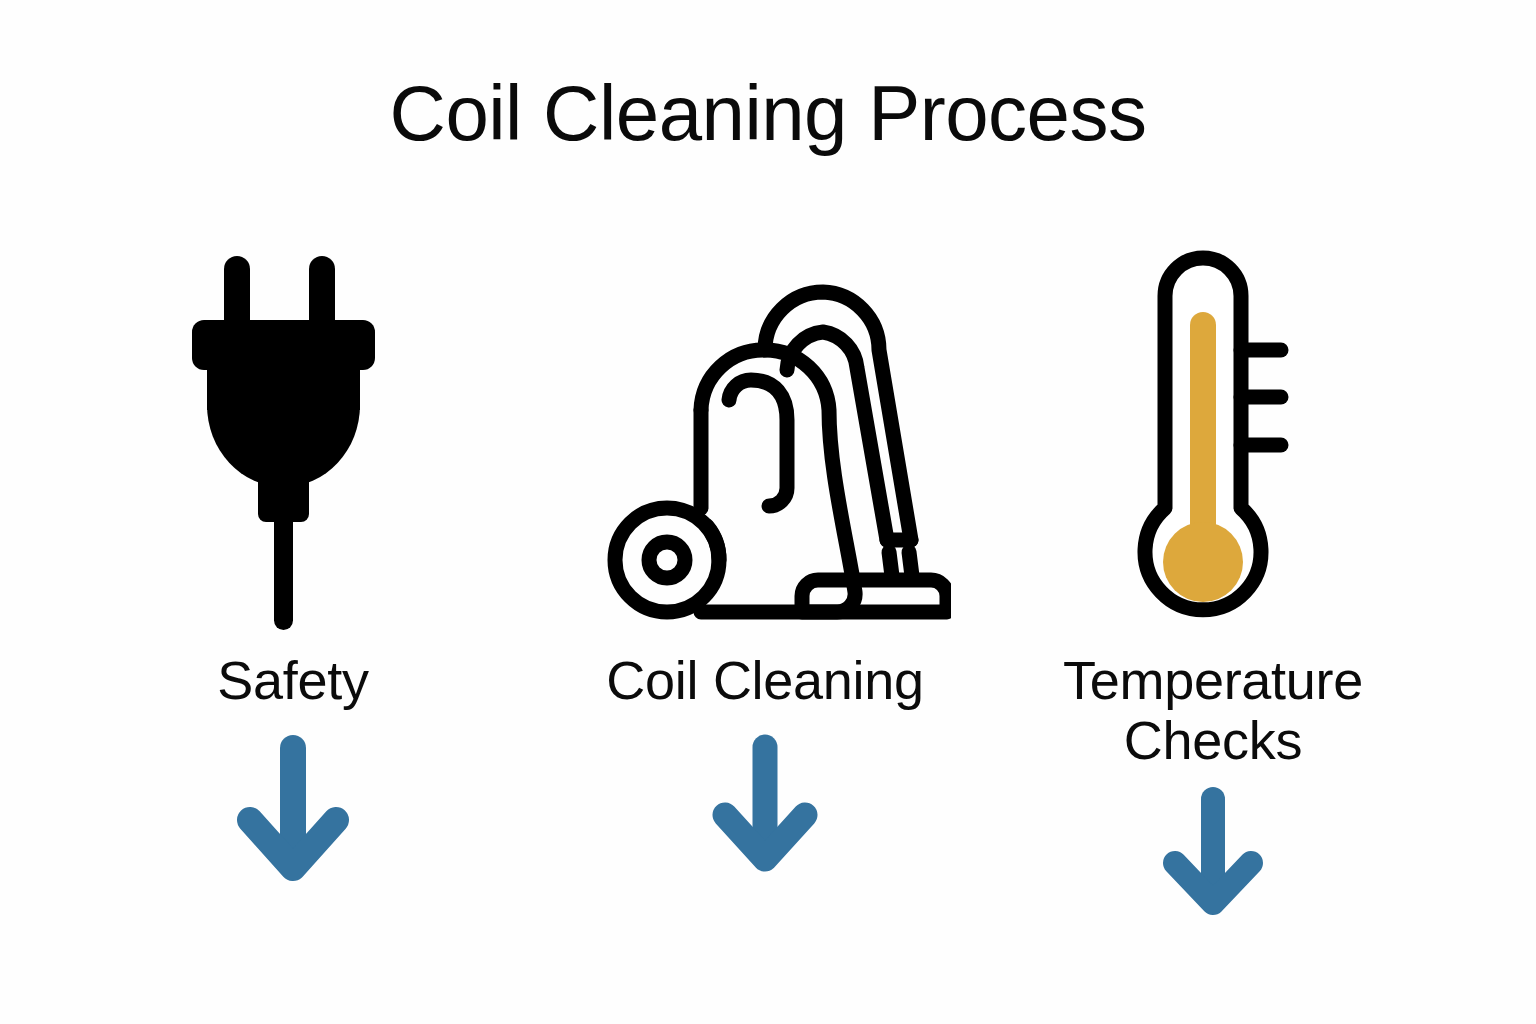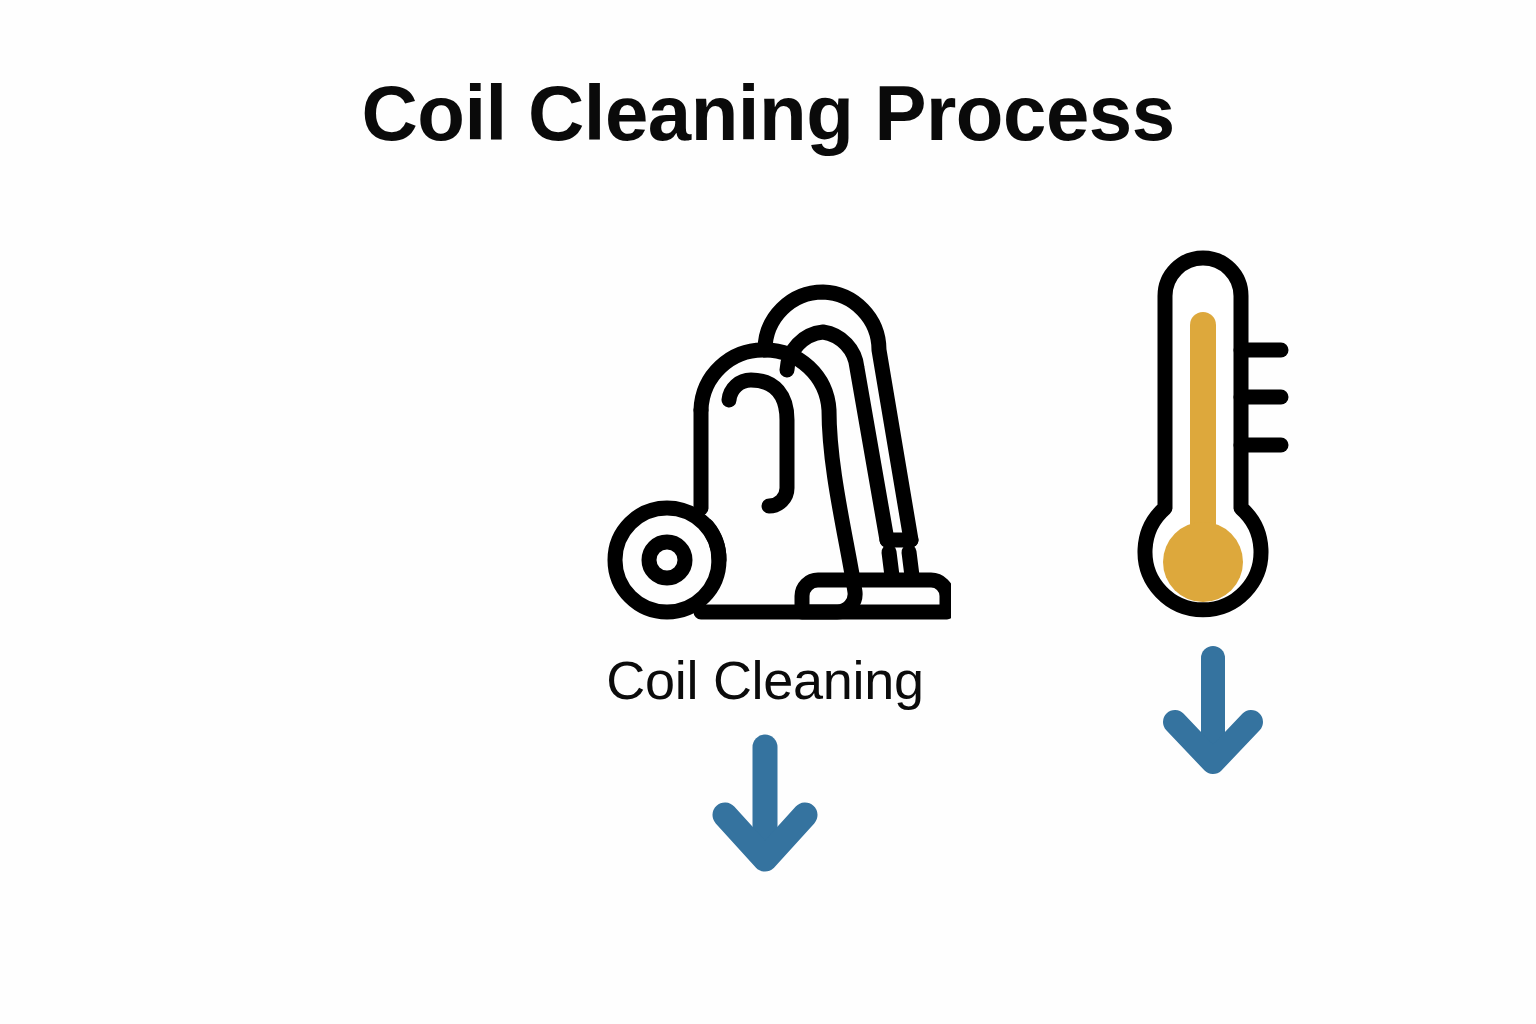--- a/index.html
+++ b/index.html
@@ -17,21 +17,21 @@
     height: 1024px;
     background: #fefefe;
   }
   #page-title {
     position: absolute;
     top: 74px;
     left: 0;
     width: 1536px;
     text-align: center;
     font-size: 78px;
-    font-weight: bold;
+    font-weight: normal;
     color: #0a0a0a;
     letter-spacing: -0.5px;
     line-height: 1.0;
     white-space: nowrap;
   }
   .step-column {
     position: absolute;
     top: 230px;
     width: 460px;
     display: flex;
@@ -69,20 +69,54 @@
   #step-col-2 .arrow-slot { margin-top: 14px; }
   svg { display: block; }
 </style>
 </head>
 <body>
 
 <div id="infographic">
 
   <div id="page-title">Coil Cleaning Process</div>
 
+  <div class="step-column" id="step-col-0">
+
+    <div class="icon-slot">
+      <svg width="230" height="390" viewBox="0 0 230 390" aria-label="power plug">
+        <g fill="#000000">
+
+          <rect x="46" y="16" width="26" height="104" rx="13"></rect>
+
+          <rect x="131" y="16" width="26" height="104" rx="13"></rect>
+
+          <rect x="14" y="80" width="183" height="50" rx="12"></rect>
+
+          <rect x="29" y="110" width="153" height="60"></rect>
+
+          <path d="M29 150 L182 150 L182 165 A76.5 82 0 0 1 29 165 Z"></path>
+
+          <rect x="80" y="222" width="51" height="60" rx="8"></rect>
+
+          <rect x="96" y="272" width="19" height="118" rx="9.5"></rect>
+        </g>
+      </svg>
+    </div>
+
+    <div class="step-label">Safety</div>
+
+    <div class="arrow-slot">
+      <svg width="118" height="160" viewBox="0 0 118 160" aria-label="down arrow">
+        <g stroke="#35739F" stroke-width="26" stroke-linecap="round" stroke-linejoin="round" fill="none">
+          <line x1="59" y1="16" x2="59" y2="128"></line>
+          <polyline points="16,88 59,136 102,88"></polyline>
+        </g>
+      </svg>
+    </div>
+  </div>
 
   <div class="step-column" id="step-col-1">
 
     <div class="icon-slot">
       <svg width="372" height="390" viewBox="0 0 372 390" aria-label="vacuum cleaner">
         <g fill="none" stroke="#000000" stroke-width="15" stroke-linecap="round" stroke-linejoin="round">
 
           <path d="M122 170
                    A62 62 0 0 1 186 110
                    A64 64 0 0 1 250 170
@@ -157,20 +191,21 @@
           <line x1="128" y1="205" x2="168" y2="205"></line>
         </g>
 
         <g fill="#DDA83C">
           <rect x="77" y="72" width="26" height="250" rx="13"></rect>
           <circle cx="90" cy="322" r="40"></circle>
         </g>
       </svg>
     </div>
 
+    <div class="step-label">Temperature Checks</div>
 
     <div class="arrow-slot">
       <svg width="105" height="140" viewBox="0 0 105 140" aria-label="down arrow">
         <g stroke="#35739F" stroke-width="24" stroke-linecap="round" stroke-linejoin="round" fill="none">
           <line x1="52" y1="14" x2="52" y2="112"></line>
           <polyline points="14,78 52,118 90,78"></polyline>
         </g>
       </svg>
     </div>
   </div>

